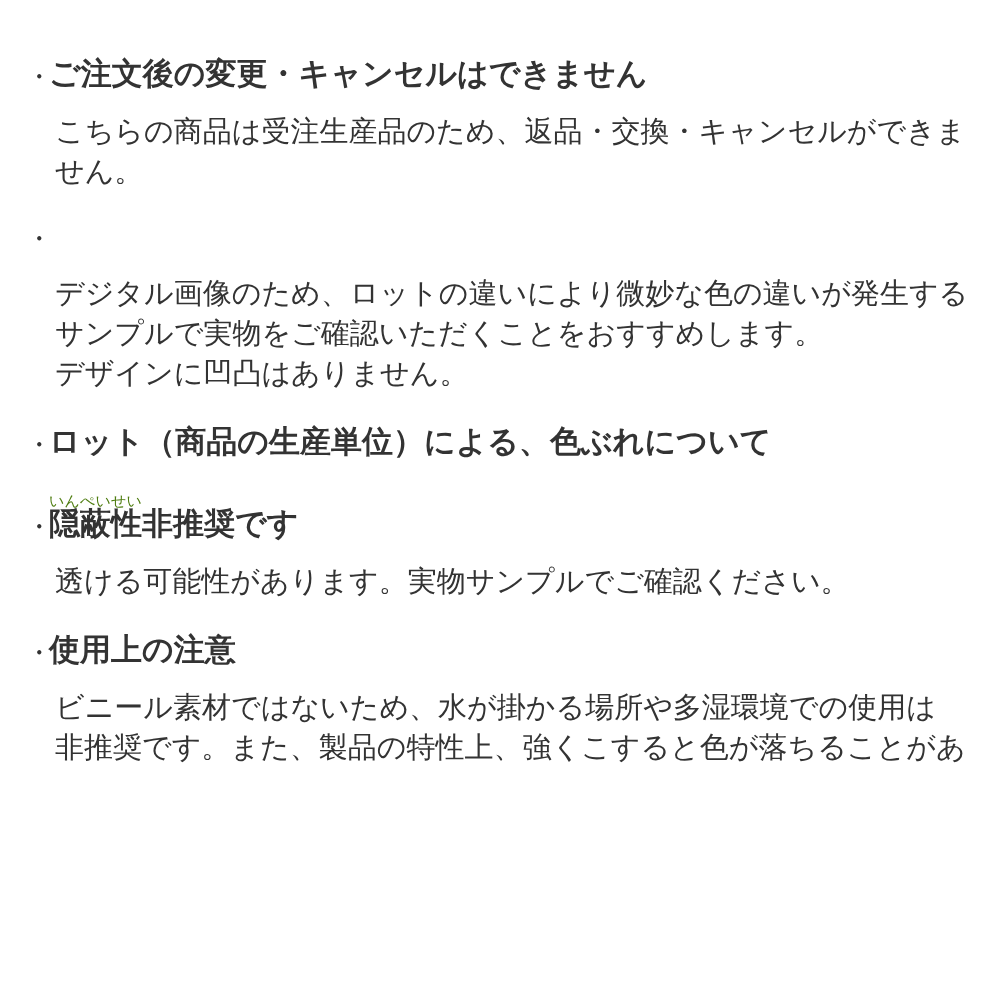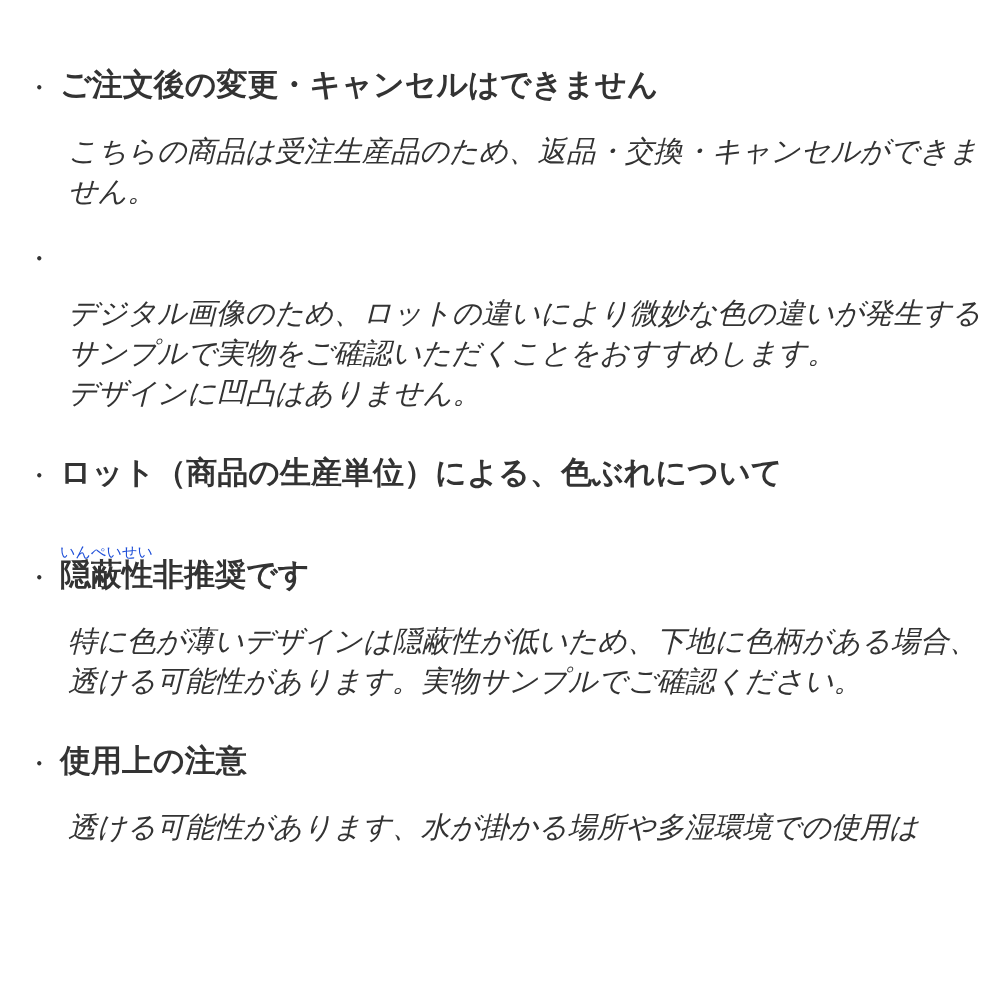--- a/index.html
+++ b/index.html
@@ -26,38 +26,37 @@
   }
   .bullet {
     flex: 0 0 20px;
     width: 20px;
     font-size: 22px;
     font-weight: 700;
     line-height: 40px;
     color: #333333;
   }
   h2.heading {
-    margin: 12px;
+    margin: 1px;
     font-size: 31px;
     font-weight: 700;
     line-height: 40px;
     letter-spacing: 0px;
     white-space: nowrap;
     color: #333333;
   }
   h2.heading ruby rt {
     font-size: 15px;
     font-weight: 400;
-    color: #1d4ed8;
+    color: #4d7c0f;
     letter-spacing: 0px;
   }
   .body {
-    margin-left: 40px;
+    margin-left: 27px;
     margin-top: 14px;
-    font-style: italic;
   }
   .body-line {
     font-size: 29px;
     font-weight: 400;
     line-height: 40px;
     white-space: nowrap;
     color: #333333;
   }
 </style>
 </head>
@@ -89,26 +88,26 @@
         <span class="bullet">・</span>
         <h2 class="heading">ロット（商品の生産単位）による、色ぶれについて</h2>
       </div>
     </section>
     <section>
       <div class="heading-row">
         <span class="bullet">・</span>
         <h2 class="heading"><ruby>隠蔽性<rt>いんぺいせい</rt></ruby><span>非推奨です</span></h2>
       </div>
       <div class="body">
-        <div class="body-line">特に色が薄いデザインは隠蔽性が低いため、下地に色柄がある場合、</div>
         <div class="body-line">透ける可能性があります。実物サンプルでご確認ください。</div>
       </div>
     </section>
     <section>
       <div class="heading-row">
         <span class="bullet">・</span>
         <h2 class="heading">使用上の注意</h2>
       </div>
       <div class="body">
-        <div class="body-line">透ける可能性があります、水が掛かる場所や多湿環境での使用は</div>
+        <div class="body-line">ビニール素材ではないため、水が掛かる場所や多湿環境での使用は</div>
+        <div class="body-line">非推奨です。また、製品の特性上、強くこすると色が落ちることがあ</div>
       </div>
     </section>
   </main>
 
 </body></html>

